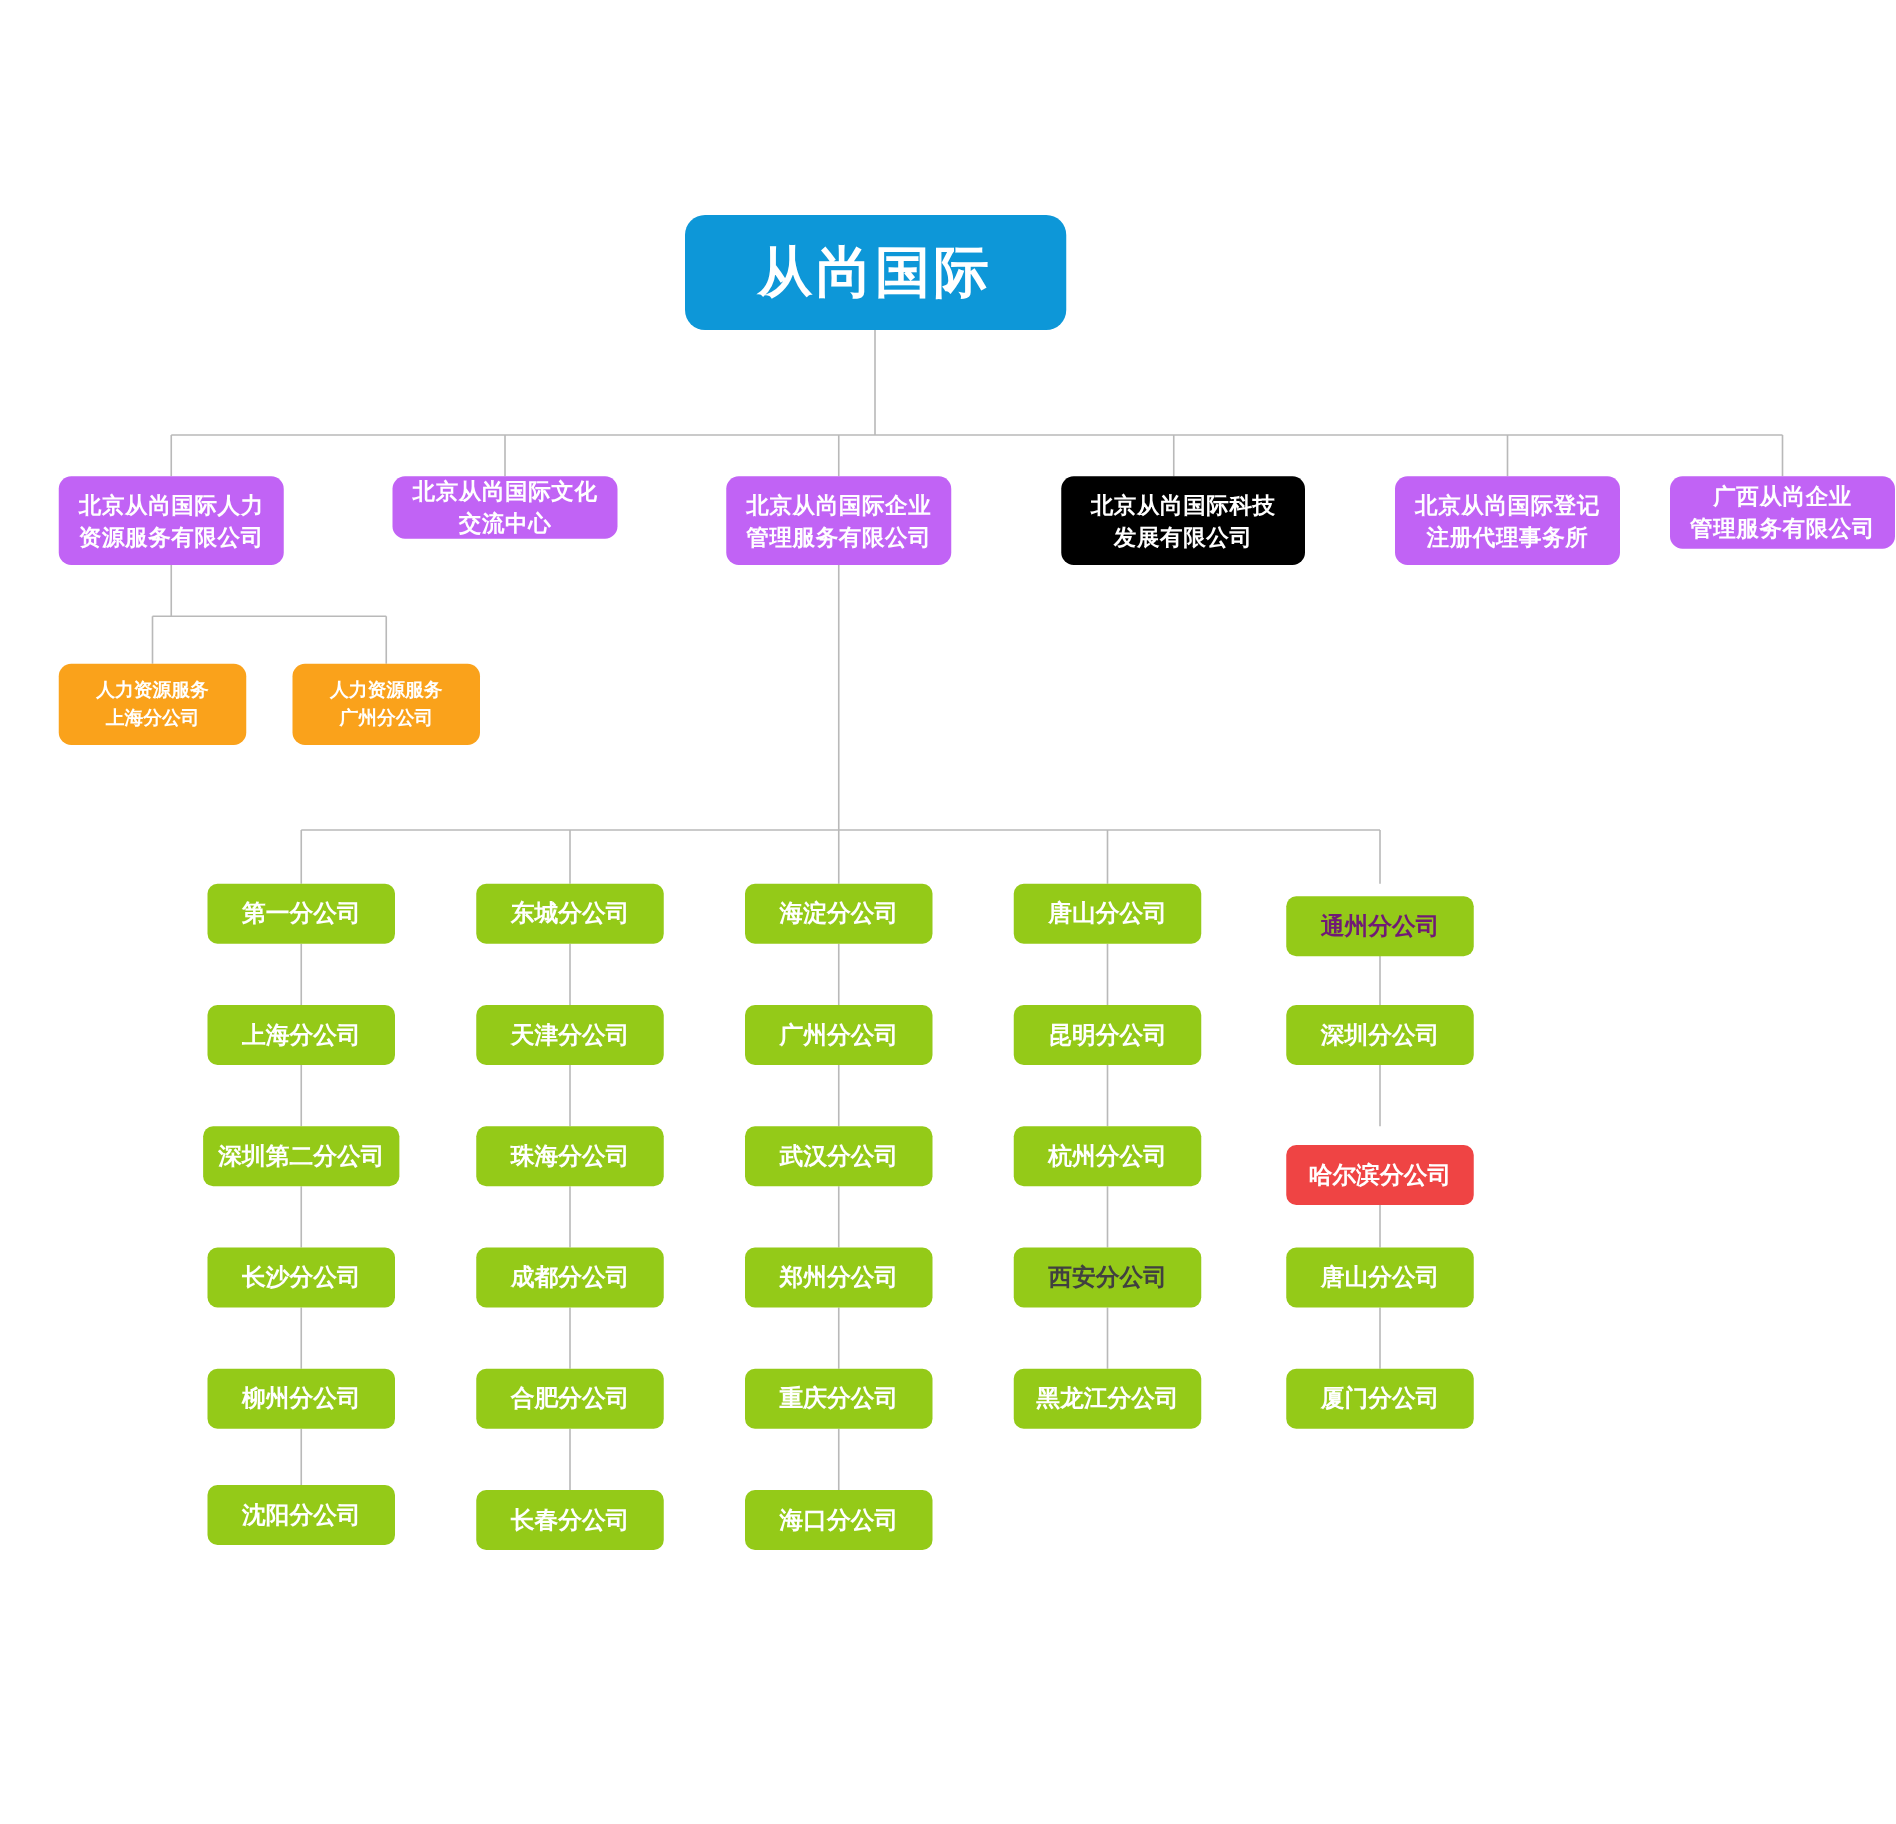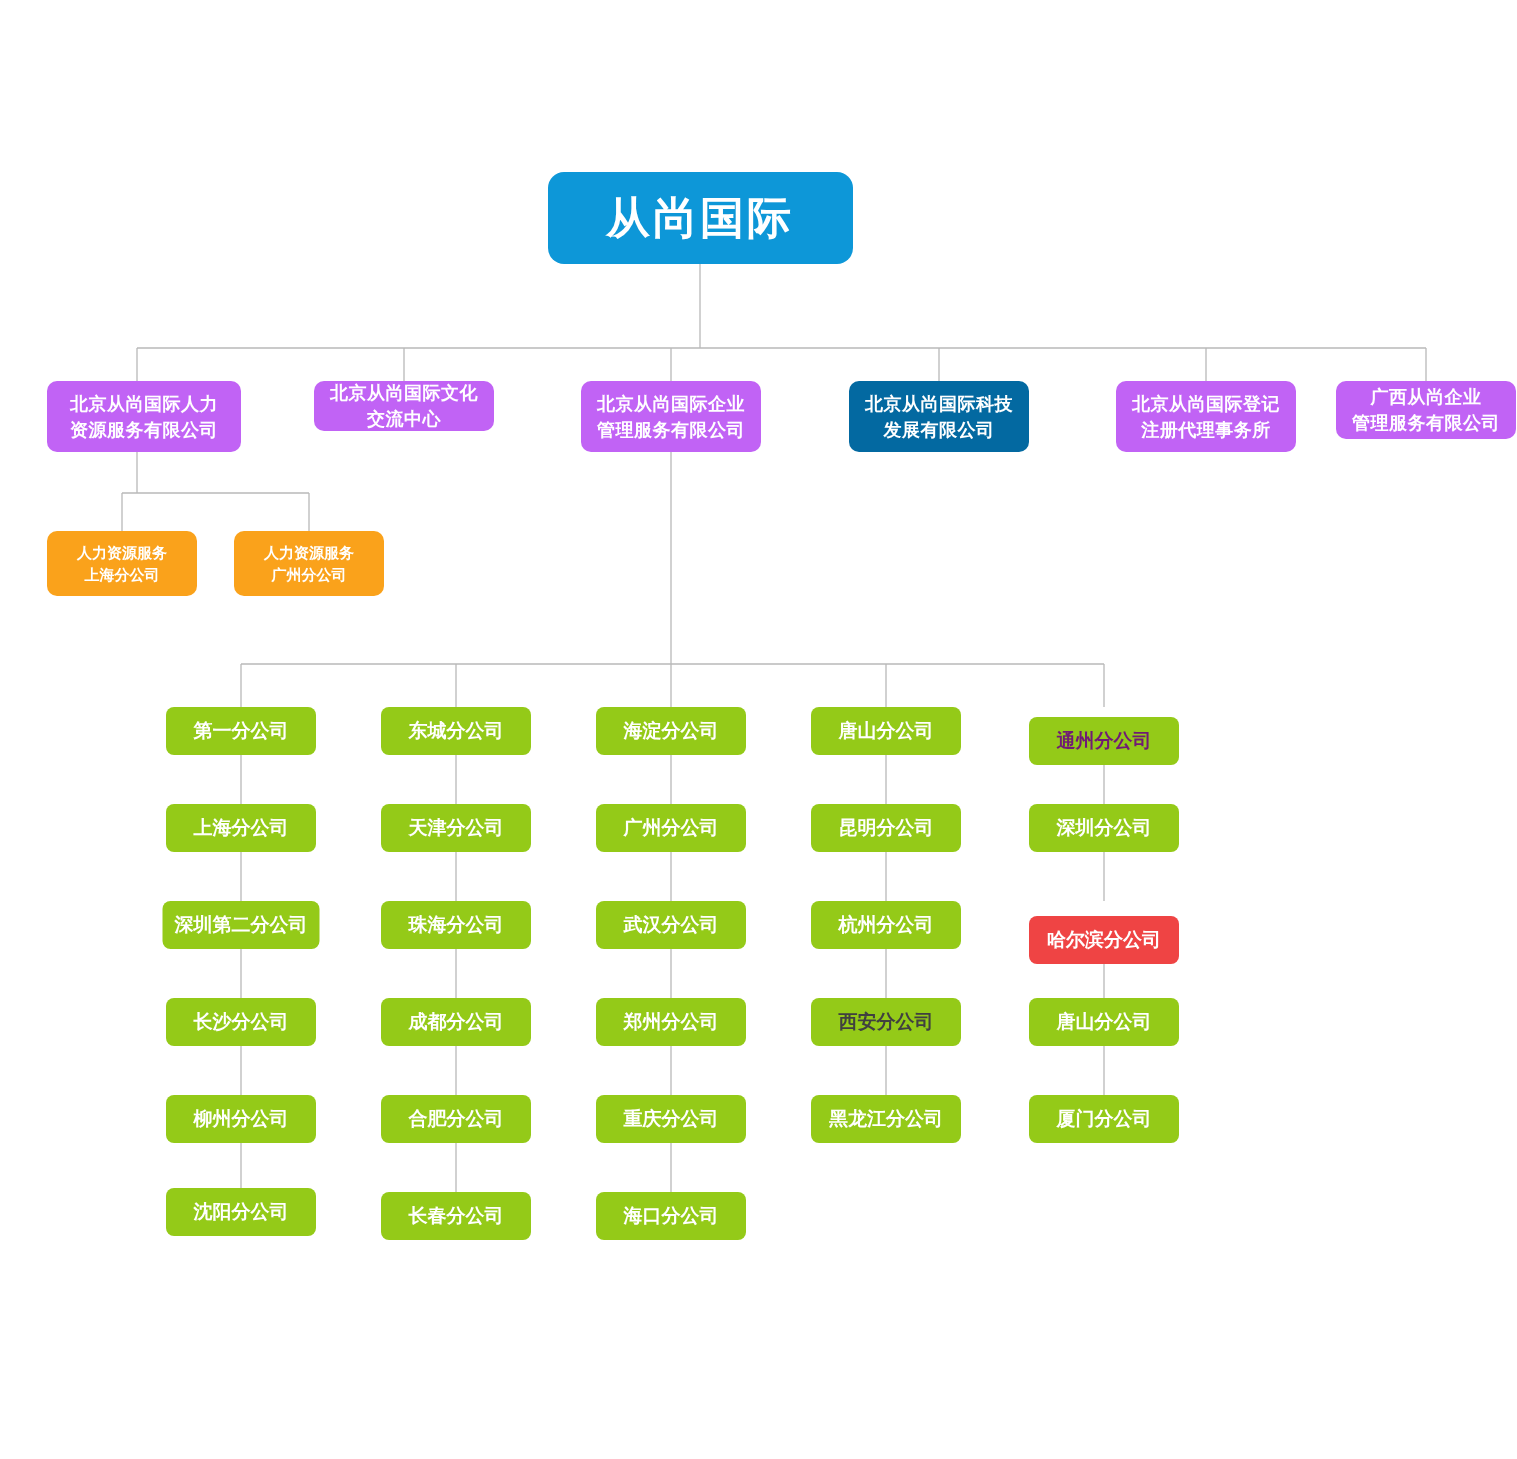--- a/index.html
+++ b/index.html
@@ -101,27 +101,27 @@
       <line x1="886" y1="949" x2="886" y2="998" stroke="#b9b9b9" stroke-width="1.3"></line>
       <line x1="886" y1="1046" x2="886" y2="1095" stroke="#b9b9b9" stroke-width="1.3"></line>
       <line x1="1104" y1="664" x2="1104" y2="707" stroke="#b9b9b9" stroke-width="1.3"></line>
       <line x1="1104" y1="755" x2="1104" y2="804" stroke="#b9b9b9" stroke-width="1.3"></line>
       <line x1="1104" y1="852" x2="1104" y2="901" stroke="#b9b9b9" stroke-width="1.3"></line>
       <line x1="1104" y1="949" x2="1104" y2="998" stroke="#b9b9b9" stroke-width="1.3"></line>
       <line x1="1104" y1="1046" x2="1104" y2="1095" stroke="#b9b9b9" stroke-width="1.3"></line>
     </svg>
   <div id="nodes">
       <div class="node root-node" style="top: 172px; background: rgb(13, 151, 216); color: rgb(255, 255, 255); left: 547.5px; width: 305px; height: 92px;">从尚国际</div>
-      <div class="node subsidiary-node" style="top: 381px; background: rgb(193, 99, 245); color: rgb(255, 255, 255); left: 47px; width: 194px; height: 71px;">北京从尚国际人力
+      <div class="node subsidiary-node" style="top: 381px; background: rgb(193, 99, 245); color: rgb(255, 255, 255); left: 47px; width: 180px; height: 71px;">北京从尚国际人力
 资源服务有限公司</div>
       <div class="node subsidiary-node" style="top: 381px; background: rgb(193, 99, 245); color: rgb(255, 255, 255); left: 314px; width: 180px; height: 50px;">北京从尚国际文化
 交流中心</div>
       <div class="node subsidiary-node" style="top: 381px; background: rgb(193, 99, 245); color: rgb(255, 255, 255); left: 581px; width: 180px; height: 71px;">北京从尚国际企业
 管理服务有限公司</div>
-      <div class="node subsidiary-node" style="top: 381px; background: #0369a1; color: rgb(255, 255, 255); left: 849px; width: 180px; height: 71px;">北京从尚国际科技
+      <div class="node subsidiary-node" style="top: 381px; background: #000000; color: rgb(255, 255, 255); left: 849px; width: 195px; height: 71px;">北京从尚国际科技
 发展有限公司</div>
       <div class="node subsidiary-node" style="top: 381px; background: rgb(193, 99, 245); color: rgb(255, 255, 255); left: 1116px; width: 180px; height: 71px;">北京从尚国际登记
 注册代理事务所</div>
       <div class="node subsidiary-node" style="top: 381px; background: rgb(193, 99, 245); color: rgb(255, 255, 255); left: 1336px; width: 180px; height: 58px;">广西从尚企业
 管理服务有限公司</div>
       <div class="node hr-node" style="top: 531px; background: rgb(250, 162, 27); color: rgb(255, 255, 255); left: 47px; width: 150px; height: 65px;">人力资源服务
 上海分公司</div>
       <div class="node hr-node" style="top: 531px; background: rgb(250, 162, 27); color: rgb(255, 255, 255); left: 234px; width: 150px; height: 65px;">人力资源服务
 广州分公司</div>
       <div class="node branch-node" style="top: 707px; background: rgb(148, 202, 24); color: rgb(255, 255, 255); left: 241px; transform: translateX(-50%);">第一分公司</div>

